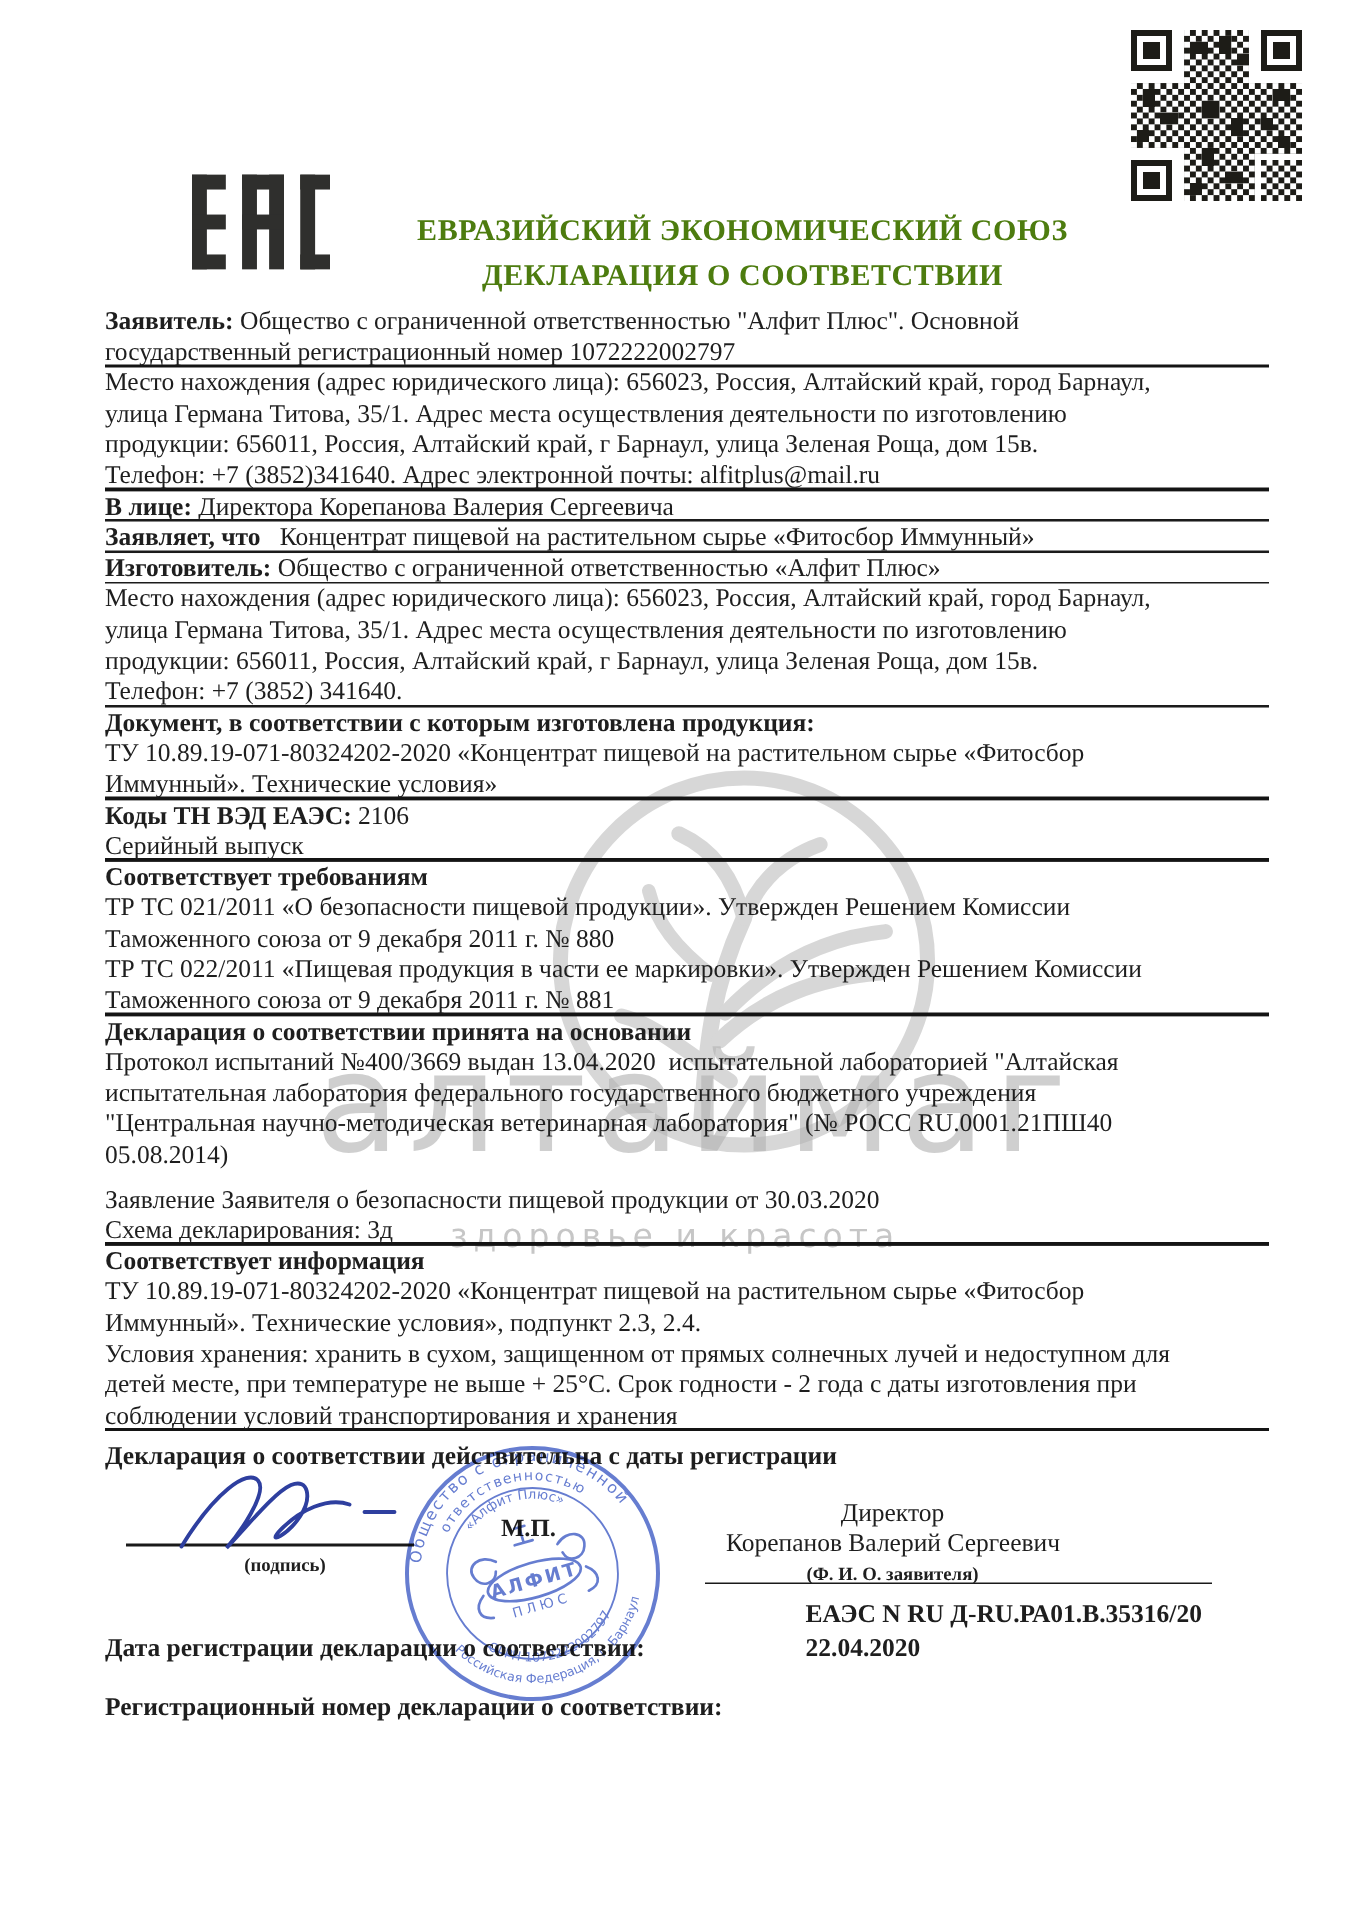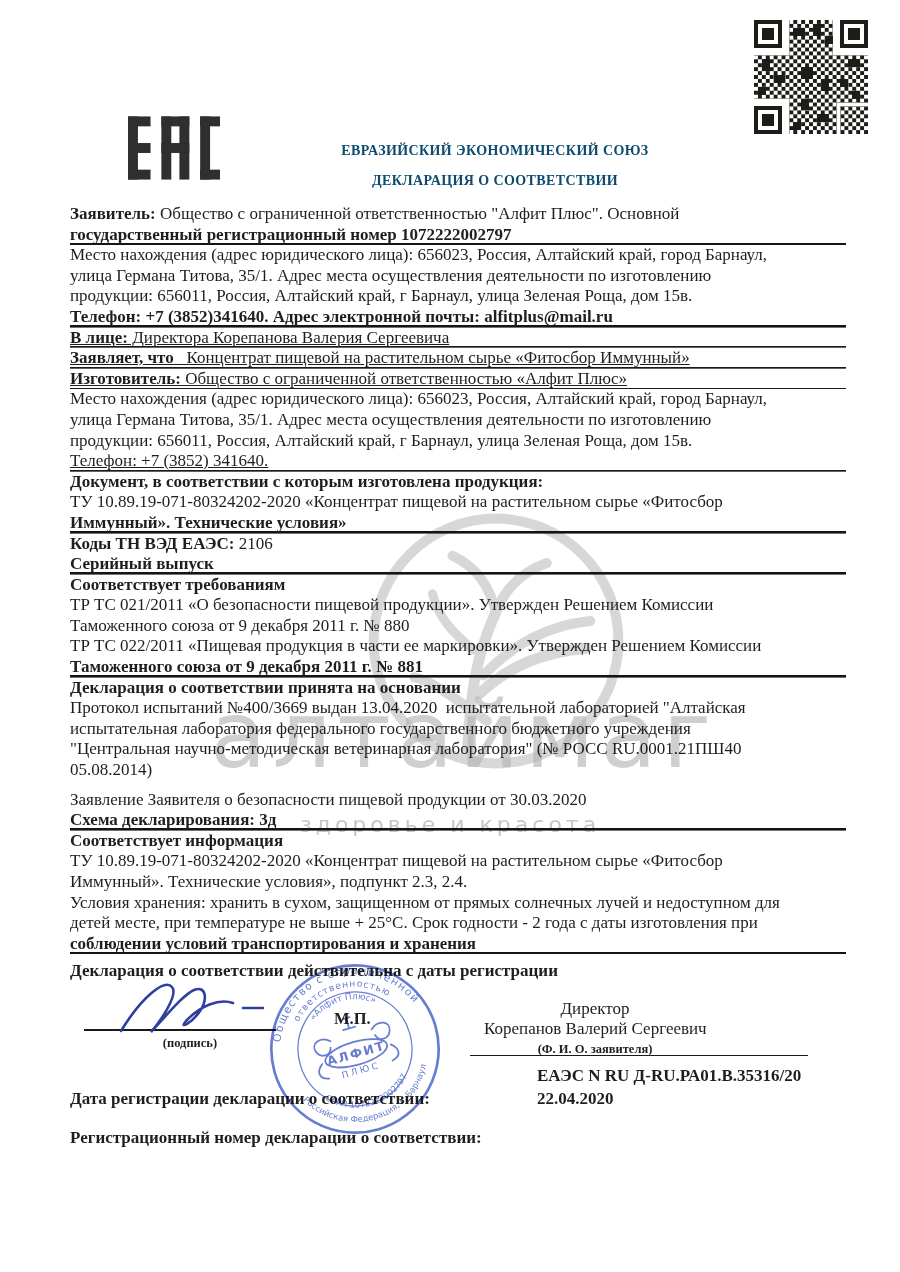--- a/index.html
+++ b/index.html
@@ -2,32 +2,32 @@
 <html><head>
 <meta charset="utf-8">
 <style>
   html,body{margin:0;padding:0;background:#888;}
   .page{
     position:relative;width:900px;height:1272px;margin:0 auto;
     background:#ffffff;overflow:hidden;
     font-family:"Liberation Serif","DejaVu Serif",serif;color:#1e1e1e;
   }
   
-  .hdr{position:absolute;left:150px;width:690px;text-align:center;font-weight:bold;font-size:14px;letter-spacing:.4px;color:#0c4a6e;}
+  .hdr{position:absolute;left:150px;width:690px;text-align:center;font-weight:bold;font-size:20px;letter-spacing:.4px;color:#4d7c0f;}
   .hdr1{top:143px;}
   .hdr2{top:173px;}
   .eac{position:absolute;left:128px;top:116px;}
   .qr{position:absolute;left:754px;top:20px;}
   
   .doc{position:absolute;left:70px;top:204px;width:776px;font-size:17px;line-height:20.6px;z-index:2;}
   .line{white-space:nowrap;}
   .line b{font-weight:bold;}
   .b{font-weight:bold;}
-  .u1{background-image:linear-gradient(#1b1b1b,#1b1b1b);background-repeat:no-repeat;background-size:100% 1.7px;background-position:0 100%;text-decoration:underline;}
-  .u2{background-image:linear-gradient(#141414,#141414);background-repeat:no-repeat;background-size:100% 2.6px;background-position:0 100%;font-weight:bold;}
+  .u1{background-image:linear-gradient(#1b1b1b,#1b1b1b);background-repeat:no-repeat;background-size:100% 1.7px;background-position:0 100%;}
+  .u2{background-image:linear-gradient(#141414,#141414);background-repeat:no-repeat;background-size:100% 2.6px;background-position:0 100%;}
   
   .wm-tree{position:absolute;left:360px;top:505px;z-index:1;opacity:.5;}
   .wm-brand{
     position:absolute;left:210px;top:682px;width:600px;z-index:1;
     font-family:"DejaVu Sans","Liberation Sans",sans-serif;font-weight:normal;
     font-size:92px;letter-spacing:6px;color:#b3b3b3;opacity:.62;white-space:nowrap;
   }
   .wm-tagline{
     position:absolute;left:300px;top:812px;width:300px;z-index:1;text-align:center;
     font-family:"DejaVu Sans","Liberation Sans",sans-serif;

